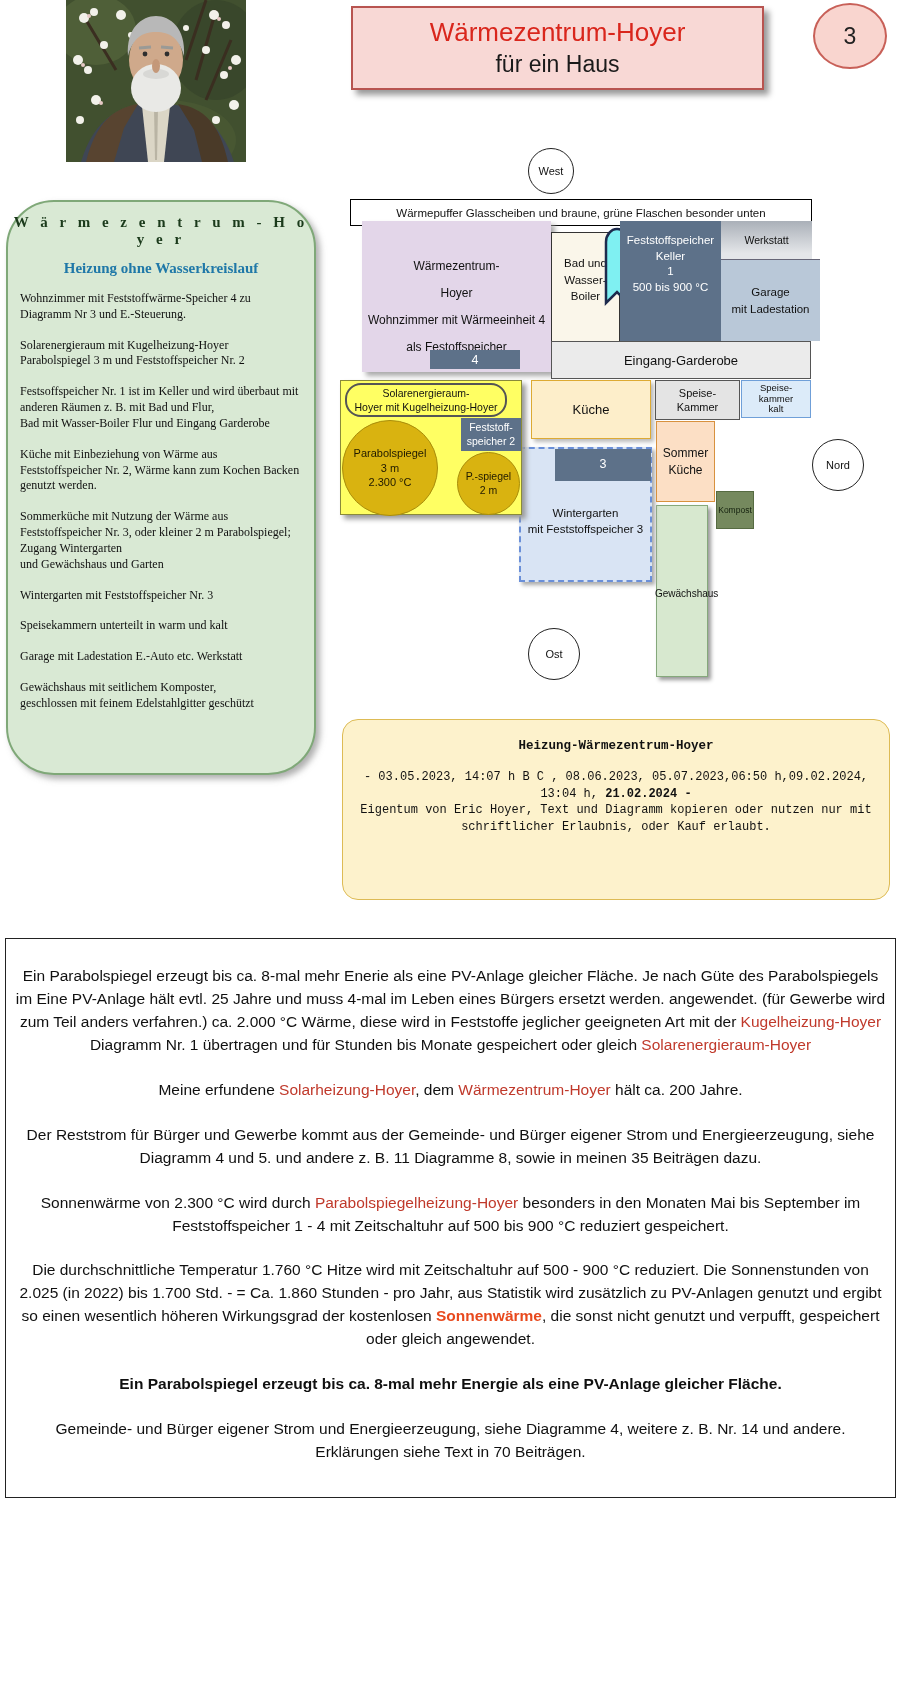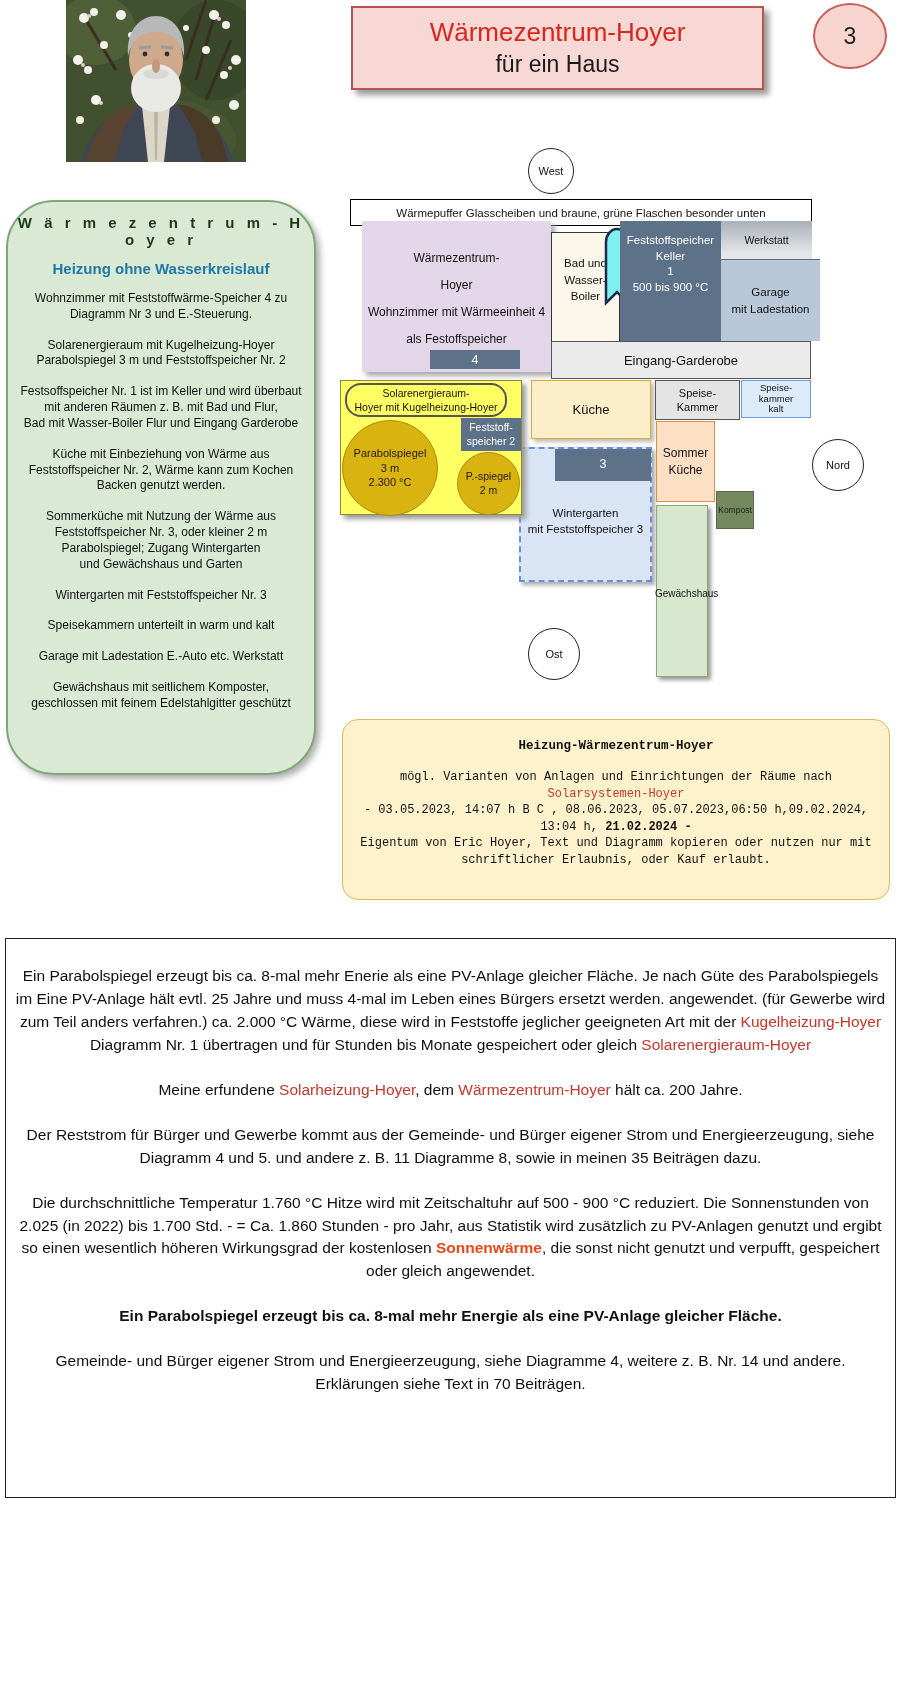--- a/index.html
+++ b/index.html
@@ -26,33 +26,33 @@
   
   .compass{width:44px;height:44px;border:1.5px solid #222;border-radius:50%;background:#fff;
            display:flex;align-items:center;justify-content:center;font-size:11px;color:#111;}
   #c-west{left:528px;top:148px;}
   #c-nord{left:812px;top:439px;width:50px;height:50px;}
   #c-ost{left:528px;top:628px;width:50px;height:50px;}
 
   
   #left-panel{left:6px;top:200px;width:310px;height:575px;background:#d9e9d4;
               border:2px solid #7fa878;border-radius:48px 48px 48px 48px;
-              box-shadow:4px 4px 6px rgba(110,110,110,.55);padding:10px 0 0 0;box-sizing:border-box;}
+              box-shadow:4px 4px 6px rgba(110,110,110,.55);padding:10px 0 0 0;box-sizing:border-box;font-family:Liberation Serif, serif;}
   #left-panel .lp-title{font-size:15px;font-weight:bold;letter-spacing:4px;color:#1b3a1b;text-align:center;margin-top:2px;}
   #left-panel .lp-sub{font-size:15px;font-weight:bold;color:#1f78a8;text-align:center;margin-top:12px;}
-  #left-panel .lp-body{padding:14px 12px 0 12px;font-size:12px;line-height:1.32;color:#101010;text-align:center;}
+  #left-panel .lp-body{padding:14px 12px 0 12px;font-size:12px;line-height:1.32;color:#101010;}
   #left-panel .lp-body p{margin:0 0 15px 0;}
 
   
   .room{box-sizing:border-box;font-size:12px;color:#111;}
   .slate{background:#5d7189;color:#fff;display:flex;align-items:center;justify-content:center;}
   #plan-bar{left:350px;top:199px;width:462px;height:27px;background:#fff;border:1px solid #000;
             font-size:11.5px;display:flex;align-items:center;justify-content:center;}
   #room-wz{left:362px;top:221px;width:189px;height:151px;background:#e3d6e9;
-           box-shadow:4px 4px 5px #ababab;text-align:center;font-size:12px;line-height:2.25;padding-top:24px;}
+           box-shadow:4px 4px 5px #ababab;text-align:center;font-size:12px;line-height:2.25;padding-top:32px;}
   #unit4{left:430px;top:350px;width:90px;height:19px;font-size:12.5px;}
   #room-bad{left:551px;top:232px;width:69px;height:120px;background:#faf6ea;border:1px solid #333;
             text-align:center;font-size:11.5px;line-height:1.45;padding-top:22px;}
   #boiler{left:604px;top:227px;width:26px;height:82px;}
   #room-keller{left:620px;top:221px;width:101px;height:120px;background:#5d7189;color:#fff;
                text-align:center;font-size:11.5px;line-height:1.35;padding-top:12px;}
   #room-werkstatt{left:721px;top:221px;width:91px;height:38px;
                   background:linear-gradient(180deg,#aab0b8 0%,#e4e6e9 85%);
                   display:flex;align-items:center;justify-content:center;font-size:10.5px;}
   #room-garage{left:721px;top:259px;width:99px;height:82px;background:#b9c8d8;border-top:1px solid #667;
@@ -247,27 +247,27 @@
     </div>
 
     <div class="abs room" id="kompost">Kompost</div>
     <div class="abs room" id="room-gewaechs">
       <div class="glabel">Gewächshaus</div>
     </div>
   </div>
 
   <div class="abs" id="info-box">
     <div class="ib-title">Heizung-Wärmezentrum-Hoyer</div>
-    <div class="ib-line"><span>mögl. Varianten von Anlagen und Einrichtungen der Räume nach </span><span class="seg-red">Solarsystemen-Hoyer</span></div>
     <div class="ib-line"><span> - 03.05.2023, 14:07 h  B C , 08.06.2023, 05.07.2023,06:50 h,09.02.2024, 13:04 h, </span><span class="seg-bold">21.02.2024 -</span></div>
     <div class="ib-line"><span>Eigentum von Eric Hoyer, Text und Diagramm kopieren oder nutzen  nur mit schriftlicher Erlaubnis, oder Kauf erlaubt.</span></div>
   </div>
 
   <div class="abs" id="text-block">
     <p><span>Ein Parabolspiegel erzeugt bis ca. 8-mal mehr Enerie als eine PV-Anlage gleicher Fläche. Je nach Güte des Parabolspiegels im  Eine PV-Anlage hält evtl. 25 Jahre und muss 4-mal im Leben eines Bürgers ersetzt werden. angewendet. (für Gewerbe wird zum Teil anders verfahren.) ca. 2.000 °C Wärme, diese wird in Feststoffe jeglicher geeigneten Art mit der </span><span class="seg-red">Kugelheizung-Hoyer</span><span>  Diagramm Nr. 1 übertragen und für Stunden bis Monate gespeichert oder gleich </span><span class="seg-red">Solarenergieraum-Hoyer</span></p>
     <p><span>Meine erfundene </span><span class="seg-red">Solarheizung-Hoyer</span><span>, dem </span><span class="seg-red">Wärmezentrum-Hoyer</span><span> hält ca. 200 Jahre.</span></p>
     <p><span>Der Reststrom für Bürger und Gewerbe kommt  aus der Gemeinde- und Bürger eigener Strom und Energieerzeugung, siehe Diagramm  4  und 5. und andere z. B. 11 Diagramme 8, sowie in meinen 35 Beiträgen dazu.</span></p>
+    <p><span>Sonnenwärme von 2.300 °C  wird durch </span><span class="seg-red">Parabolspiegelheizung-Hoyer</span><span> besonders in den Monaten Mai bis September im  Feststoffspeicher 1 - 4  mit Zeitschaltuhr auf  500 bis 900 °C reduziert gespeichert.</span></p>
     <p><span>Die durchschnittliche Temperatur 1.760 °C Hitze wird mit Zeitschaltuhr auf 500 - 900 °C reduziert. Die Sonnenstunden von 2.025 (in 2022) bis 1.700 Std. - = Ca. 1.860 Stunden - pro Jahr, aus Statistik wird zusätzlich zu PV-Anlagen genutzt und ergibt so einen wesentlich höheren Wirkungsgrad der kostenlosen </span><span class="seg-orangebold">Sonnenwärme</span><span>, die sonst nicht genutzt und verpufft, gespeichert oder gleich angewendet.</span></p>
     <p><span class="seg-boldblack">Ein Parabolspiegel erzeugt bis ca. 8-mal mehr Energie als eine PV-Anlage gleicher Fläche.</span></p>
     <p><span>Gemeinde- und Bürger eigener Strom und Energieerzeugung,  siehe Diagramme  4, weitere z. B.  Nr. 14 und andere. Erklärungen siehe Text in 70 Beiträgen.</span></p>
   </div>
 
 </div>
 
 </body></html>

